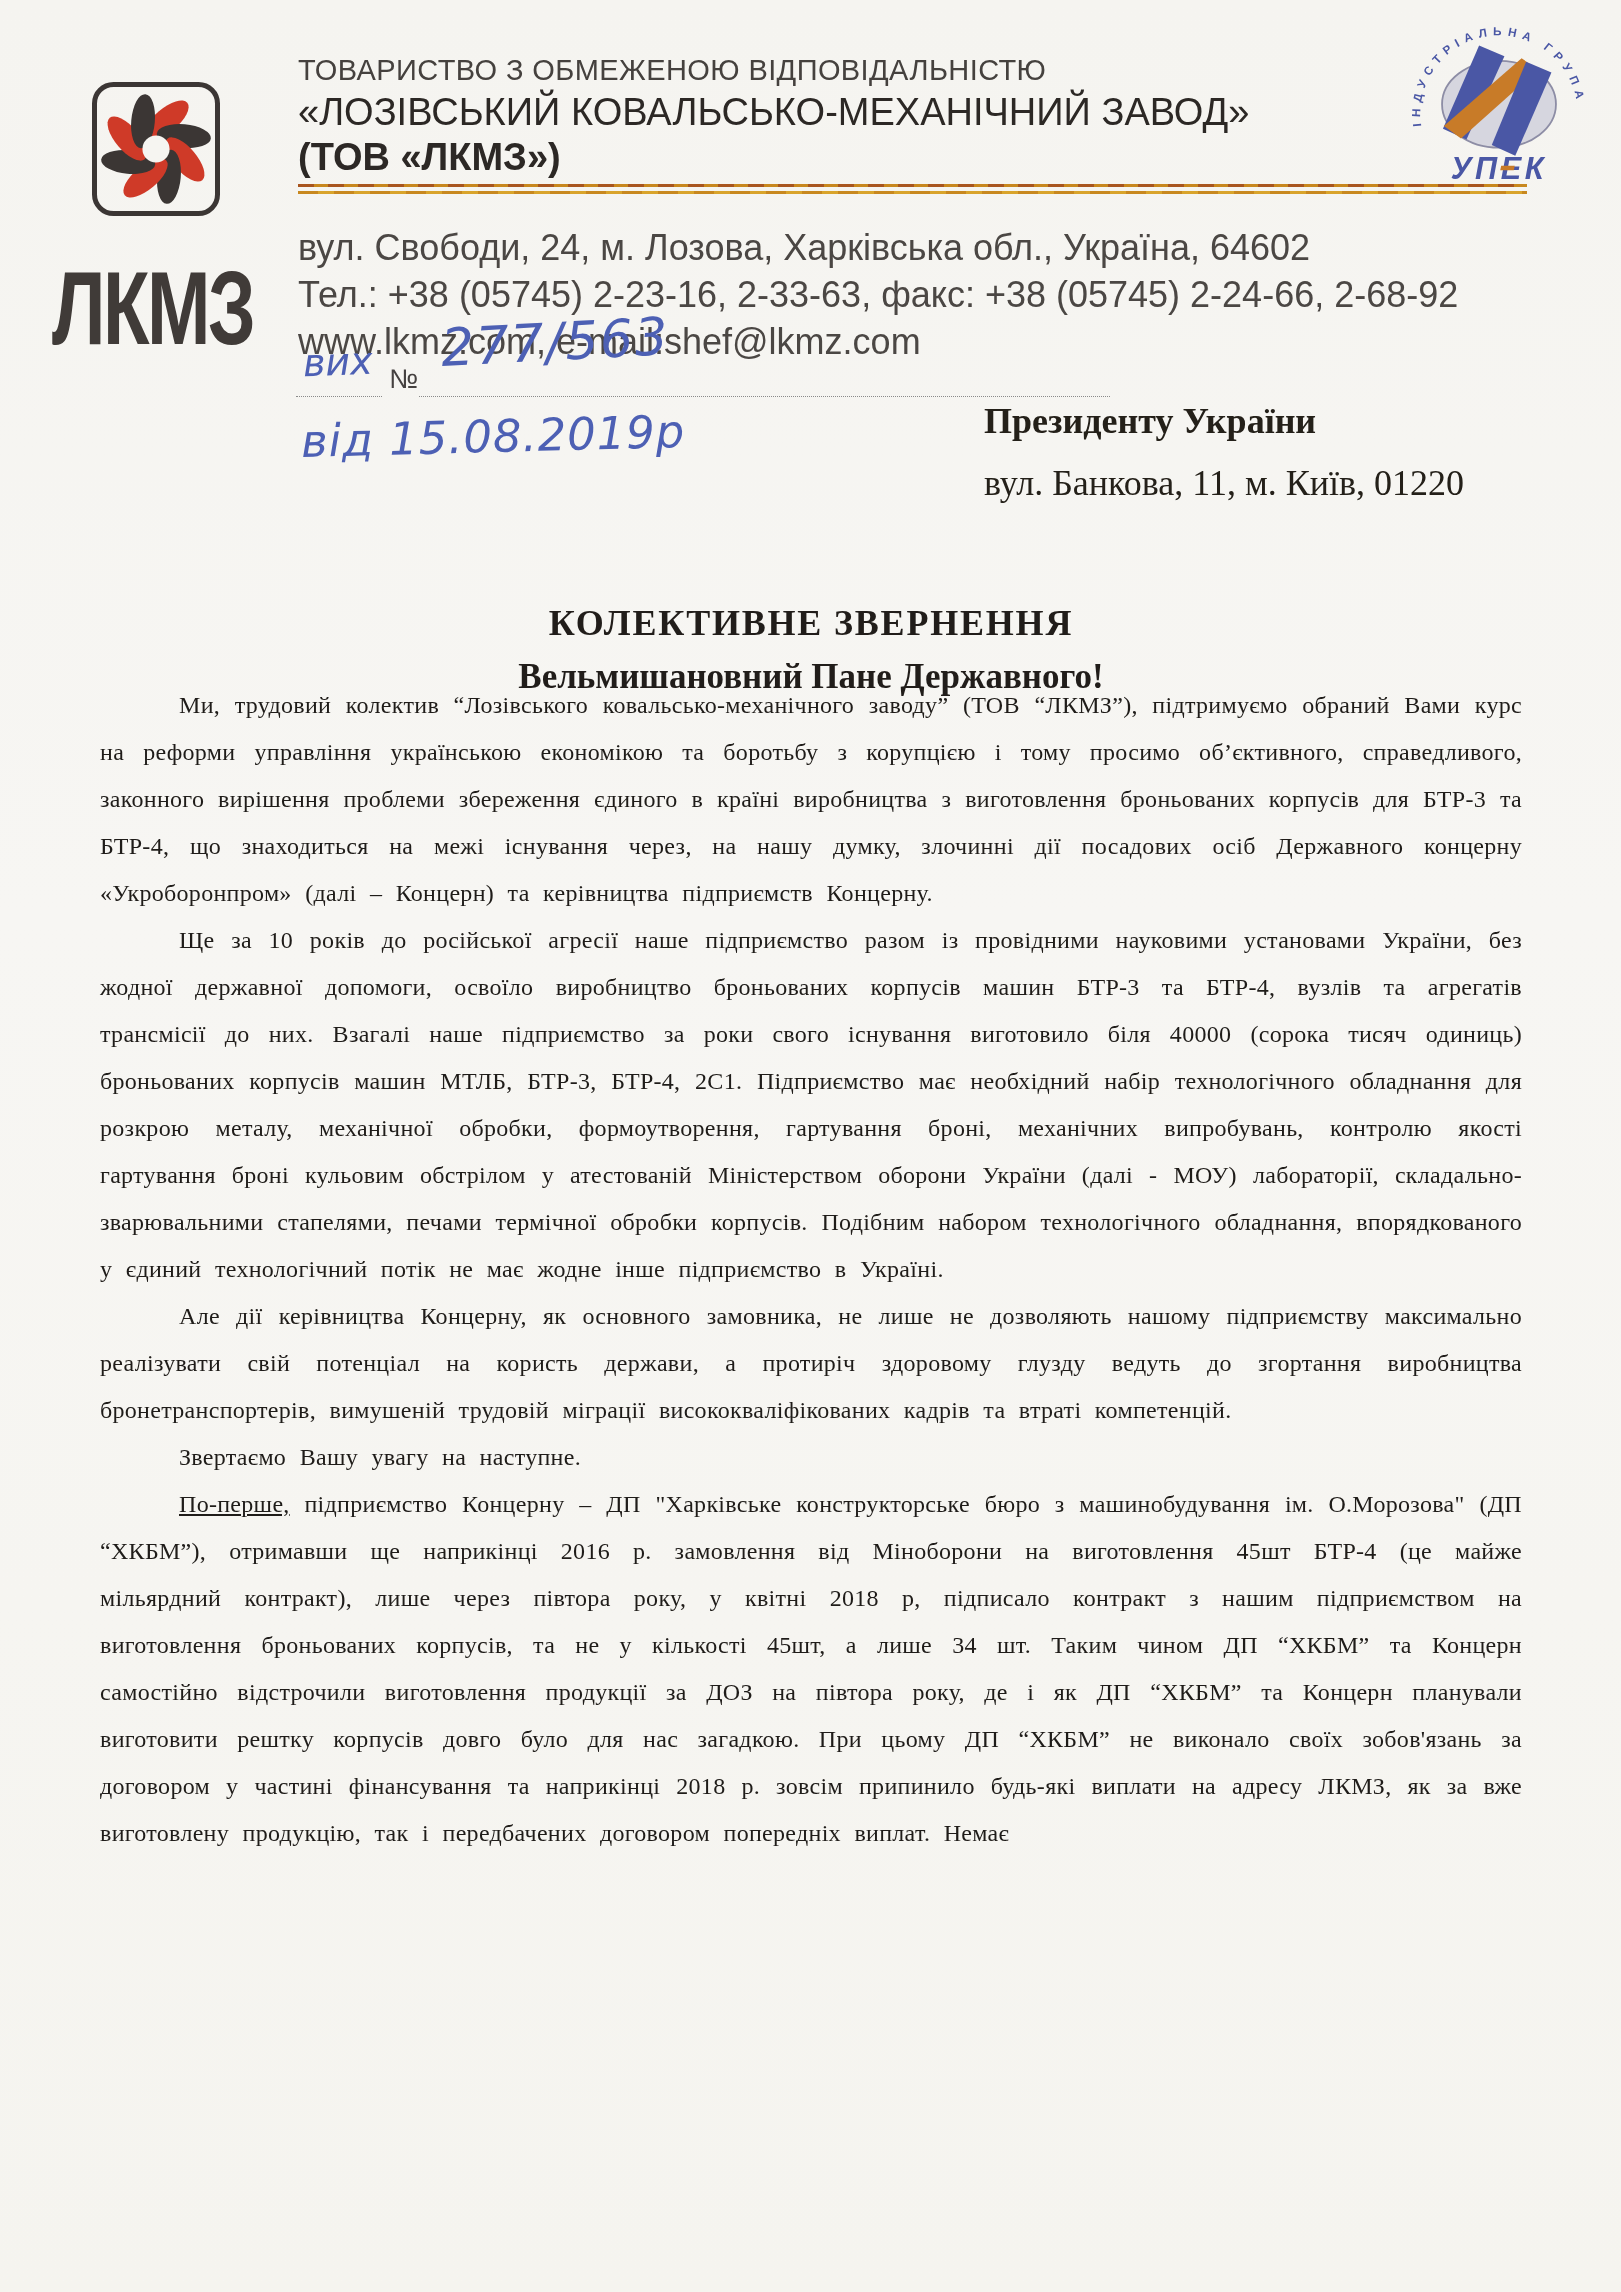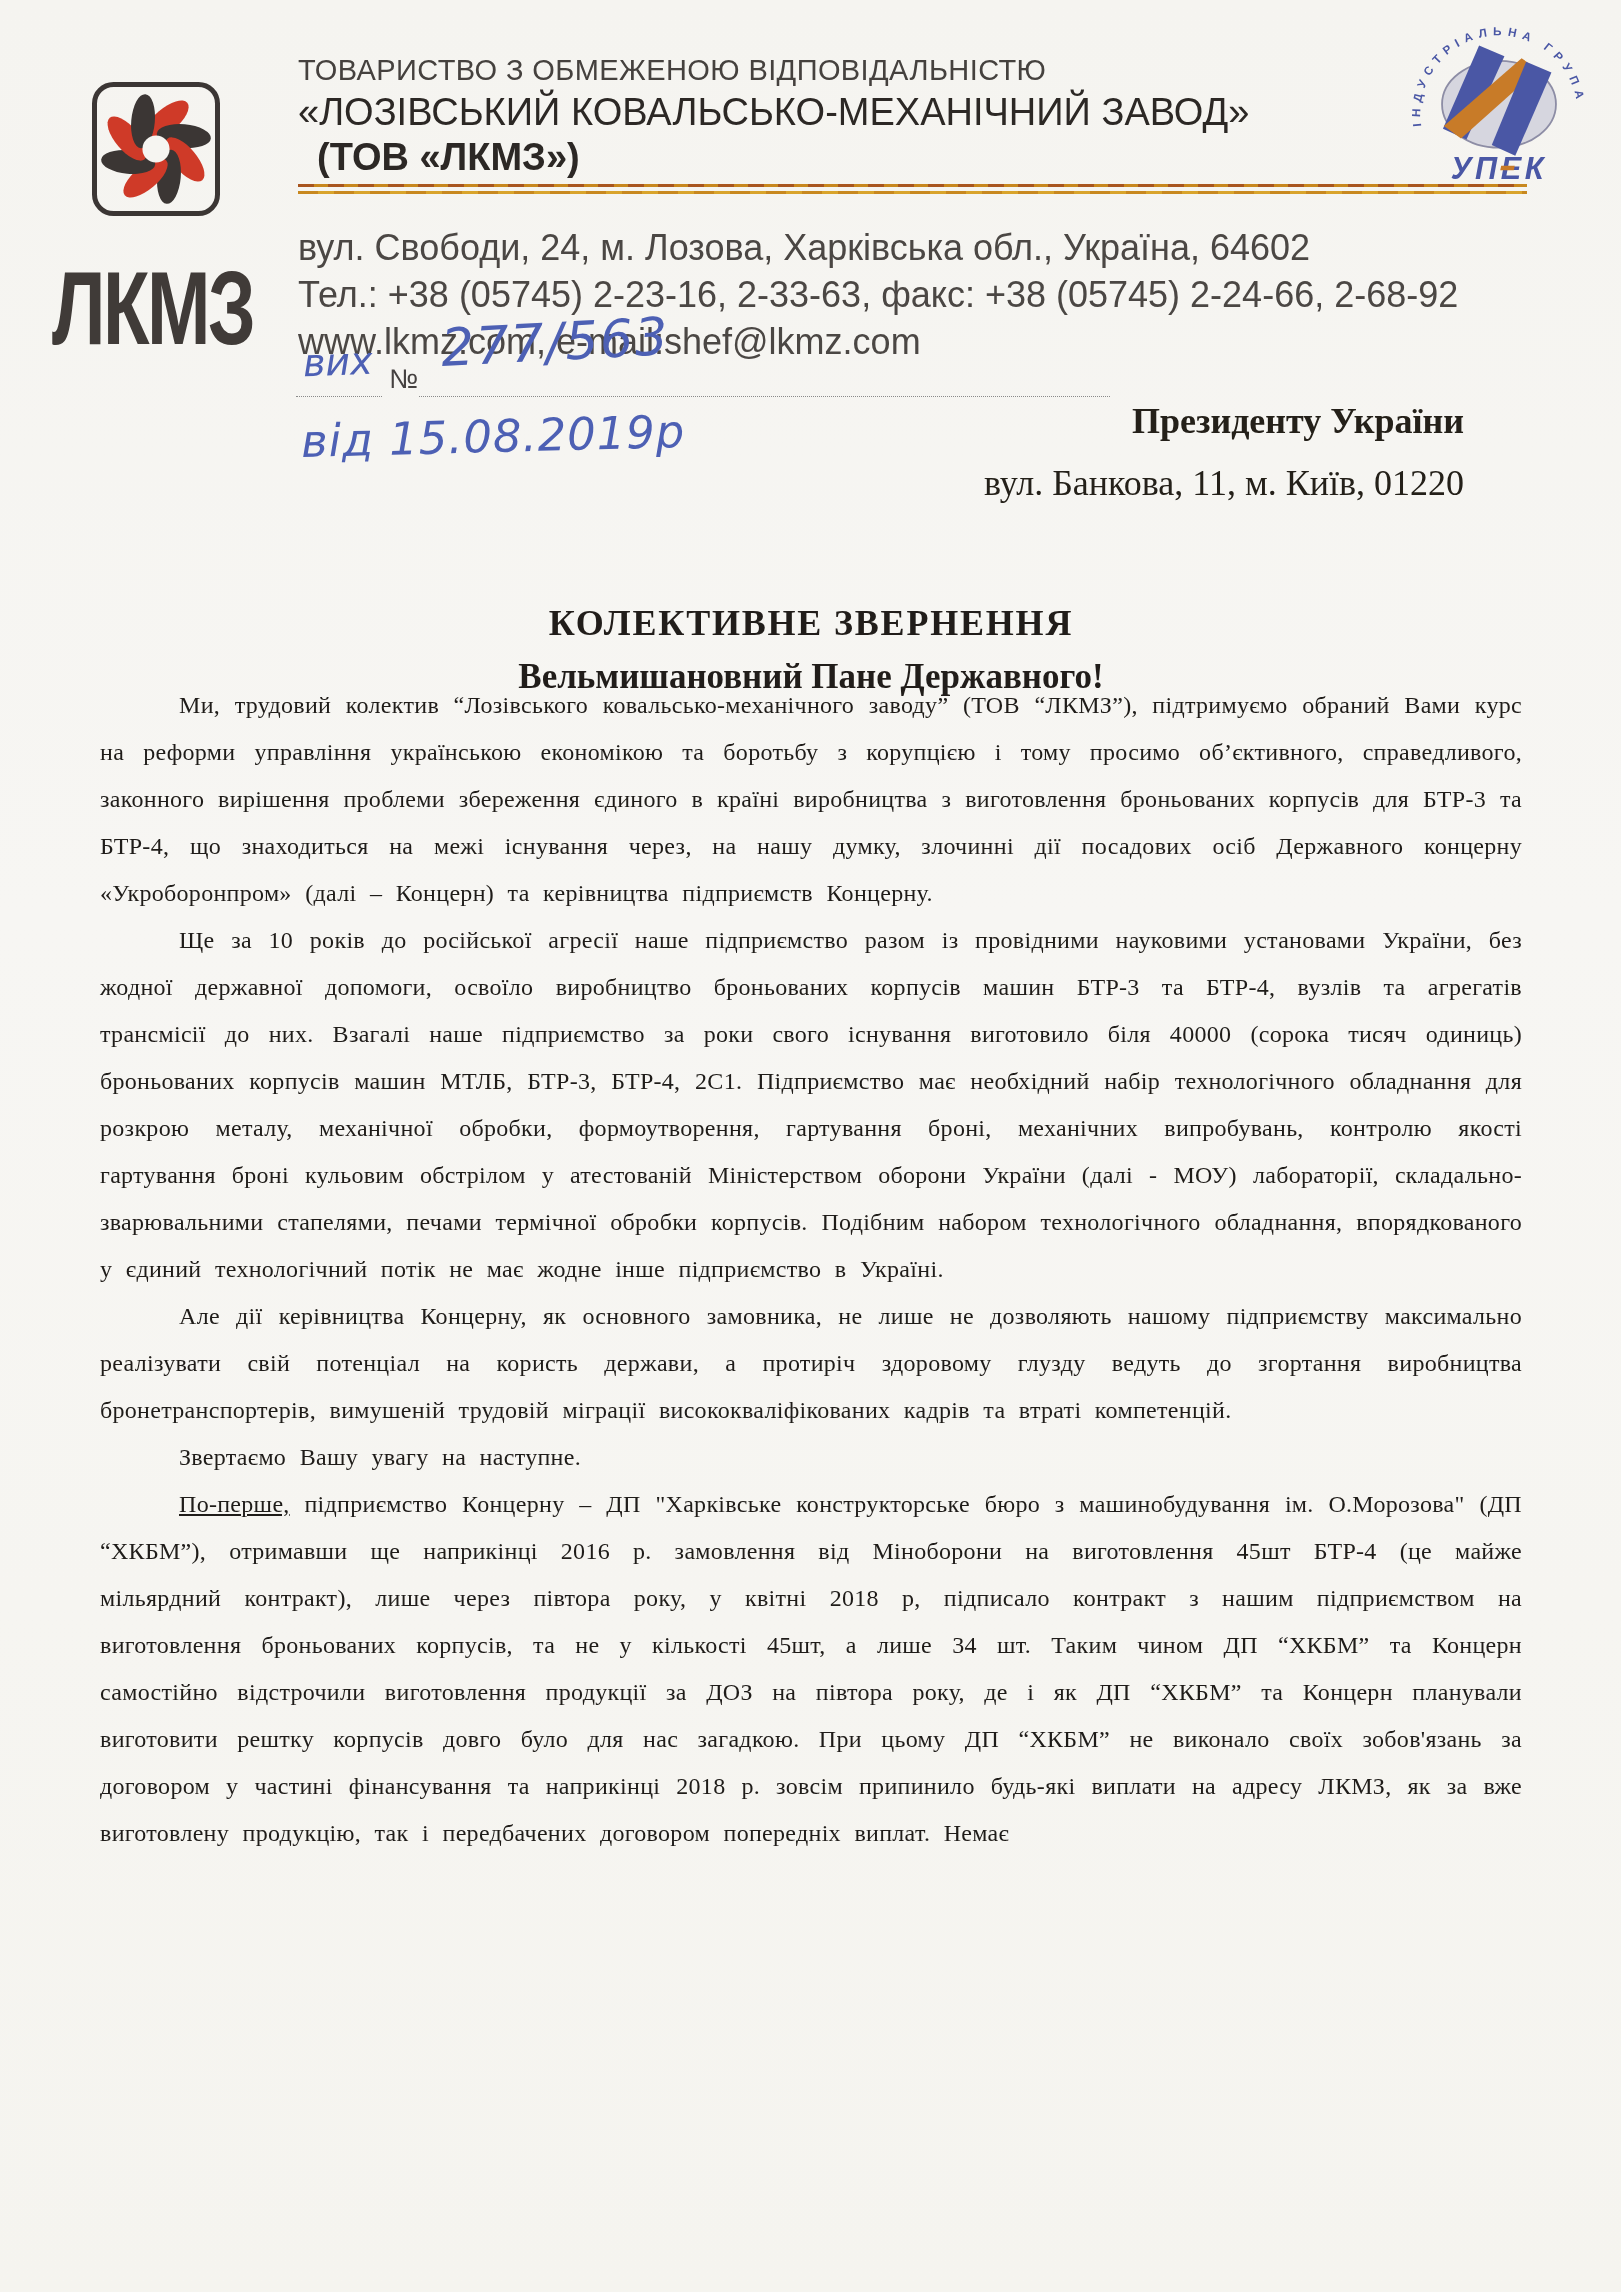--- a/index.html
+++ b/index.html
@@ -21,42 +21,42 @@
   .logo-box svg{width:100%;height:100%;display:block;}
   .wordmark{
     position:absolute;left:52px;top:249px;
     font-family:"Liberation Sans",sans-serif;font-weight:bold;
     font-size:82px;letter-spacing:-2.7px;color:#403b38;
     transform:scale(0.93,1.27);transform-origin:left top;white-space:nowrap;
   }
   .company{position:absolute;left:298px;top:52px;font-family:"Liberation Sans",sans-serif;}
   .co-l1{font-size:29px;color:#45413e;letter-spacing:0.4px;line-height:36px;}
   .co-l2{font-size:38px;font-weight:normal;color:#2c2825;line-height:45px;margin-top:1.8px;white-space:nowrap;}
-  .co-l3{font-size:38px;font-weight:bold;color:#2c2825;line-height:45px;margin-left:19px;}
+  .co-l3{font-size:38px;font-weight:bold;color:#2c2825;line-height:45px;}
   .rules{position:absolute;left:298px;top:184px;width:1229px;}
   .rule{height:2.7px;border:0;}
   .rule-top{background:repeating-linear-gradient(90deg,#a8551f 0 16px,#c8881f 16px 30px);}
   .rule-bot{margin-top:4.5px;background:repeating-linear-gradient(90deg,#c8881f 0 19.7px,#d9a42c 19.7px 36px);}
   .address{position:absolute;left:298px;top:224px;font-family:"Liberation Sans",sans-serif;
     font-size:36px;color:#4b4744;line-height:47px;white-space:nowrap;}
   .upek{position:absolute;left:1386px;top:18px;width:226px;height:168px;}
   .upek svg{width:100%;height:100%;display:block;}
 
   
   .hw{font-family:"DejaVu Sans",sans-serif;font-style:italic;color:#4d60b4;white-space:nowrap;}
   .ref-vykh{position:absolute;left:303px;top:340px;font-size:38px;transform:rotate(-2deg);}
   .ref-no{position:absolute;left:389px;top:364px;font-family:"Liberation Sans",sans-serif;
     font-size:27px;color:#454140;}
   .ref-num{position:absolute;left:441px;top:312px;font-size:52px;letter-spacing:1.8px;transform:rotate(-3deg);}
   .dot-a{position:absolute;left:296px;top:396px;width:86px;border-bottom:1.8px dotted #8a8a8a;}
   .dot-b{position:absolute;left:419px;top:396px;width:691px;border-bottom:1.8px dotted #8a8a8a;}
   .ref-date{position:absolute;left:301px;top:410px;font-size:45px;letter-spacing:0.9px;transform:rotate(-1.5deg);}
 
   
-  .recipient{position:absolute;right:158px;top:390px;text-align:right;
+  .recipient{position:absolute;right:158px;top:390px;text-align:left;
     font-size:36px;line-height:62px;color:#242019;}
   .recipient .b{font-weight:bold;}
 
   
   .titleblock{position:absolute;left:0;right:0;top:570px;text-align:center;color:#211d1a;margin-top:32px;}
   .title{font-size:36px;font-weight:bold;letter-spacing:1.8px;}
   .salutation{font-size:35px;font-weight:bold;margin-top:12.5px;}
   .body{position:absolute;left:100px;top:682px;width:1422px;
     font-size:24px;line-height:47px;text-align:justify;
     letter-spacing:0.3px;word-spacing:7.2px;color:#1f1c19;}

